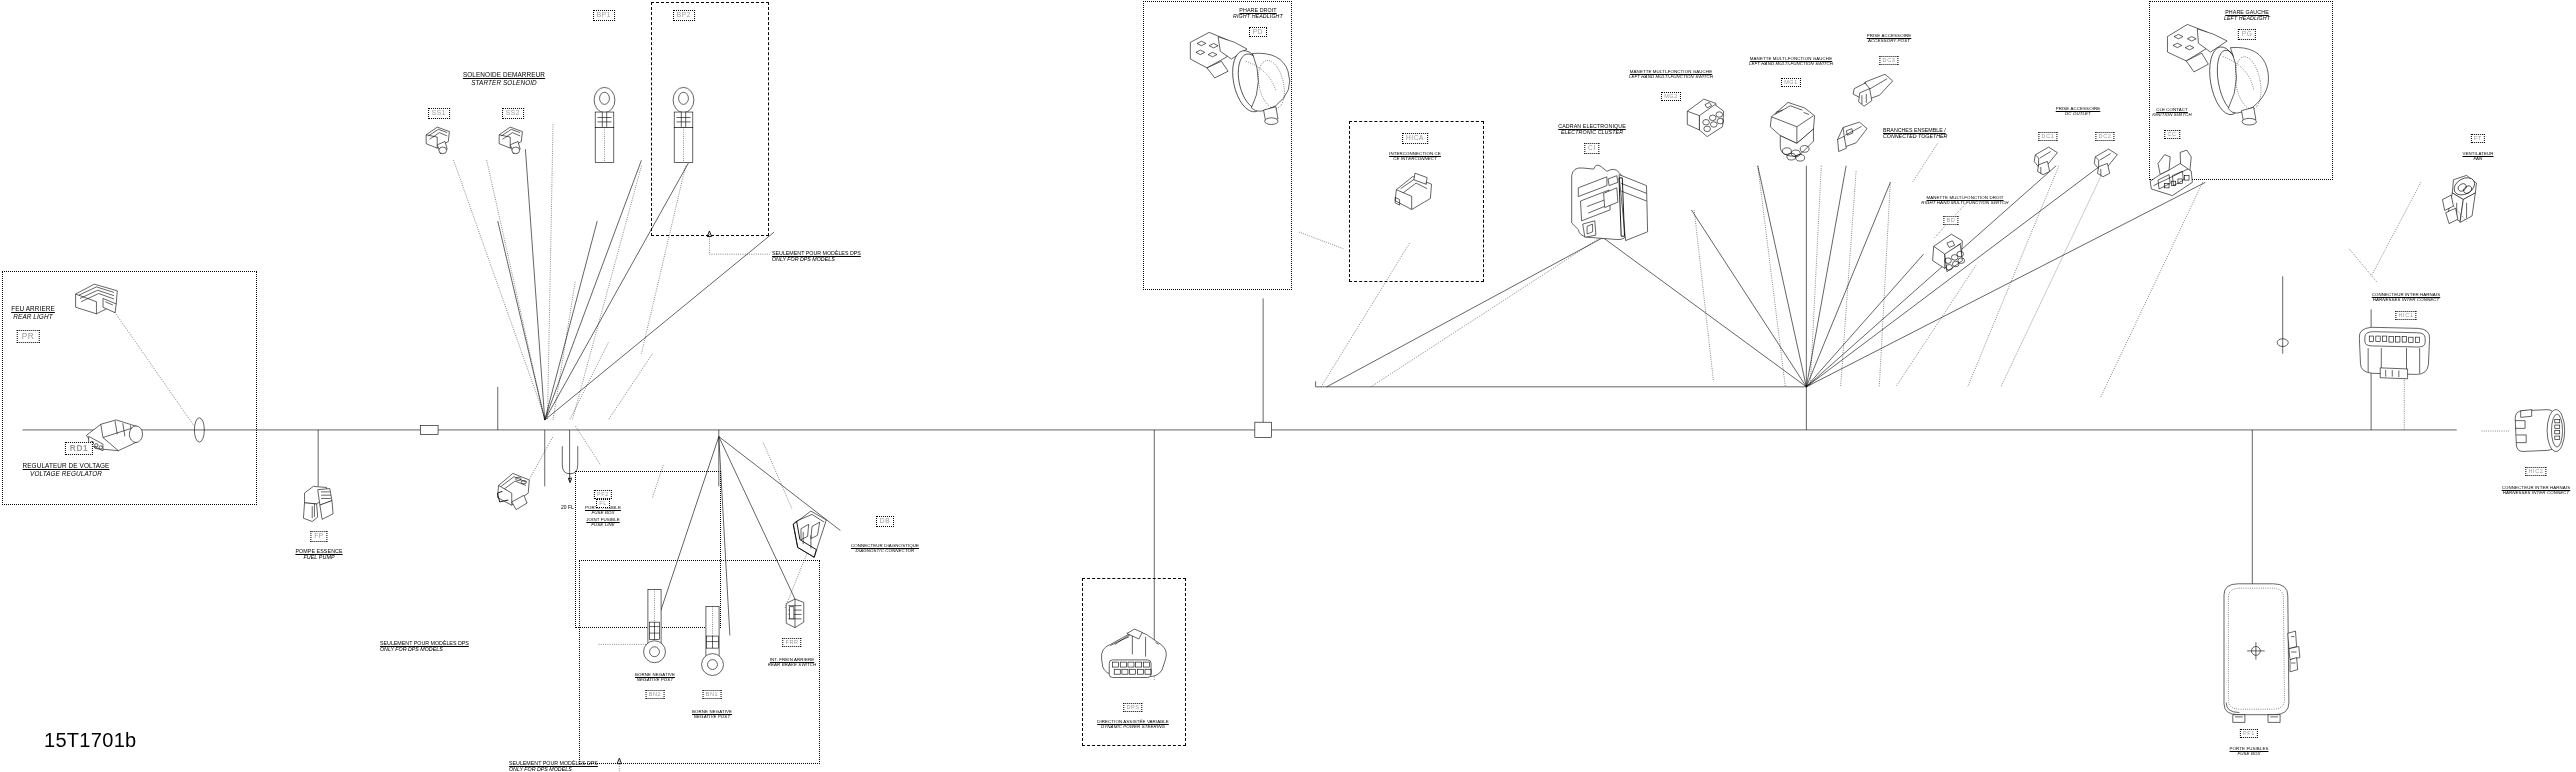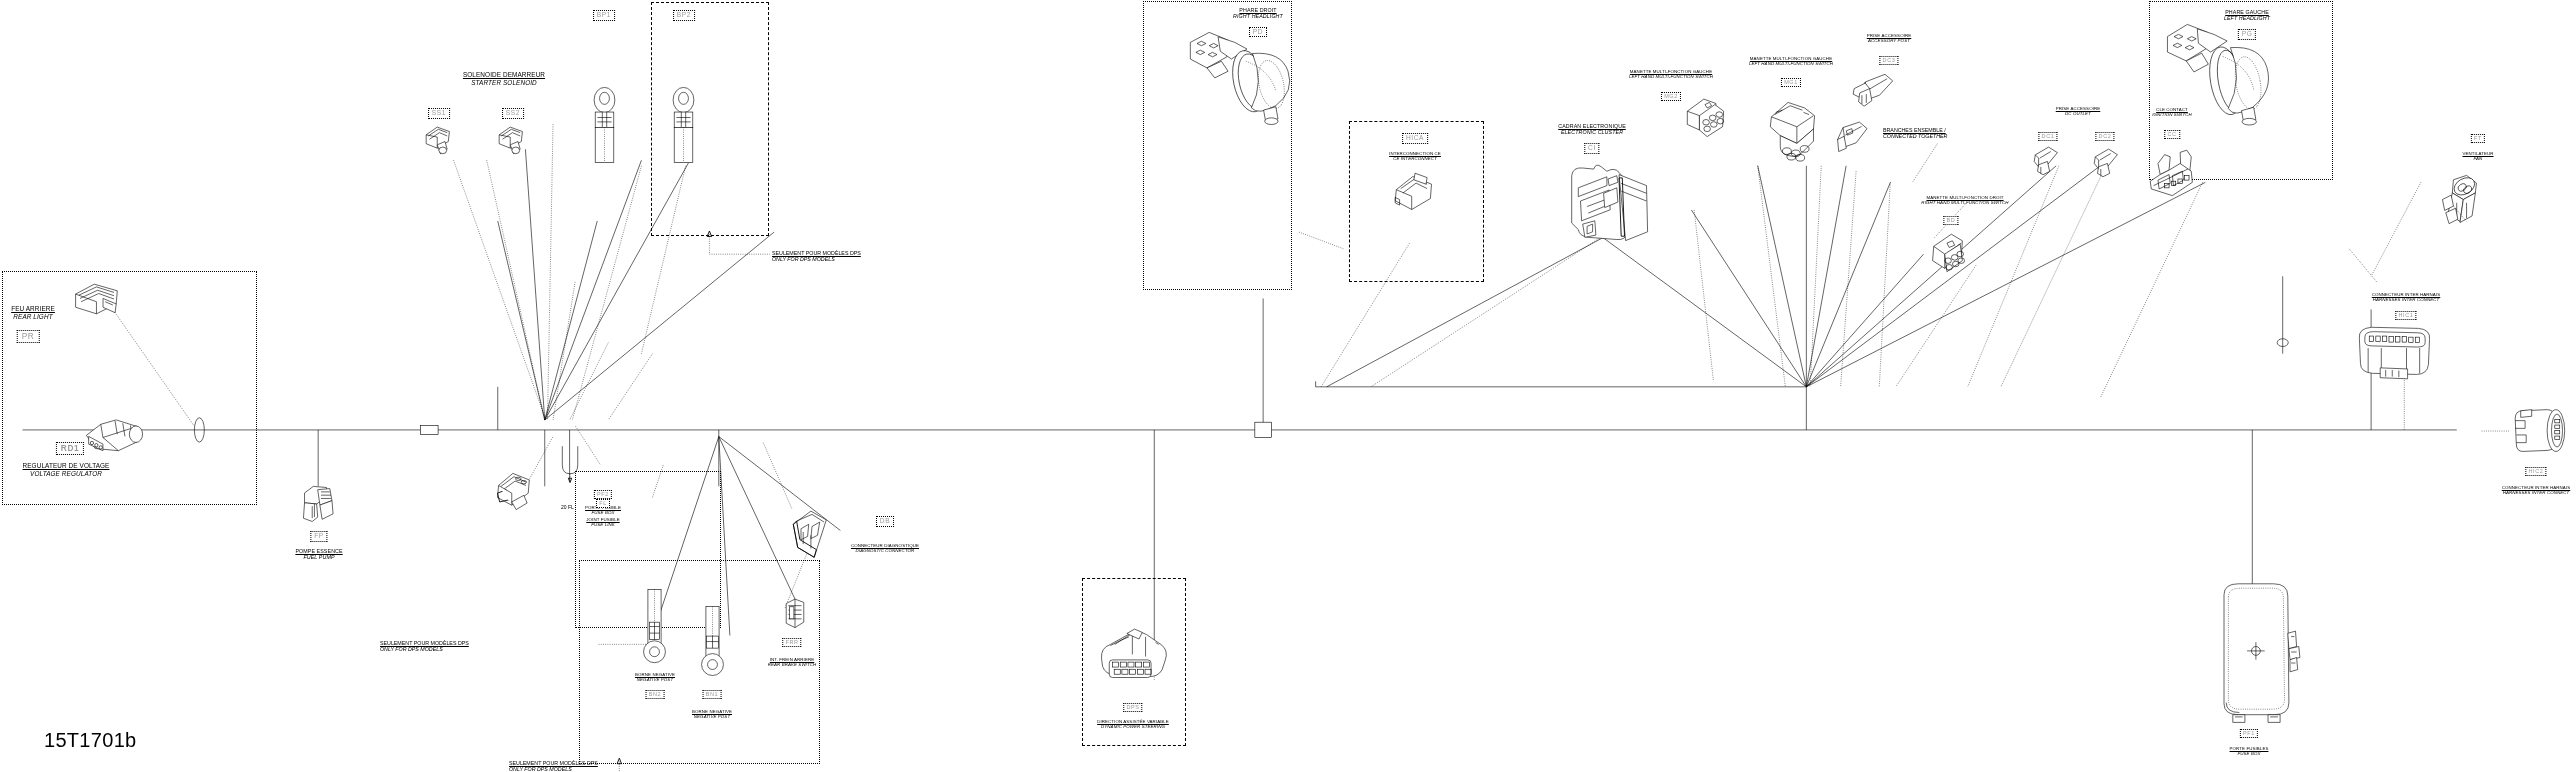--- a/index.html
+++ b/index.html
@@ -187,21 +187,21 @@
       <path class="lnf" d="M8 48 L34 62 L34 74 L8 62 Z"></path>
       <circle class="ln" cx="14" cy="60" r="3"></circle>
       <circle class="ln" cx="22" cy="64" r="3"></circle>
       <circle class="ln" cx="30" cy="68" r="3"></circle>
       <path class="ln" d="M56 20 L60 44"></path>
       <path class="ln" d="M70 24 L74 48"></path>
       <path class="ln" d="M84 28 L88 52"></path>
       <ellipse class="lnf" cx="94" cy="44" rx="12" ry="15"></ellipse>
     </svg>
   </div>
-  <div class="code" style="left:70px;top:442px;font-weight:bold;">RD1</div>
+  <div class="code" style="left:79px;top:442px;font-weight:bold;">RD1</div>
   <div class="lbl" style="left:66px;top:462px;">
     <div class="fr">REGULATEUR DE VOLTAGE</div>
     <div class="en">VOLTAGE REGULATOR</div>
   </div>
 
   <div class="lbl" style="left:504px;top:71px;">
     <div class="fr">SOLENOIDE DEMARREUR</div>
     <div class="en">STARTER SOLENOID</div>
   </div>
   <div class="code sm" style="left:439px;top:108px;">SS1</div>

